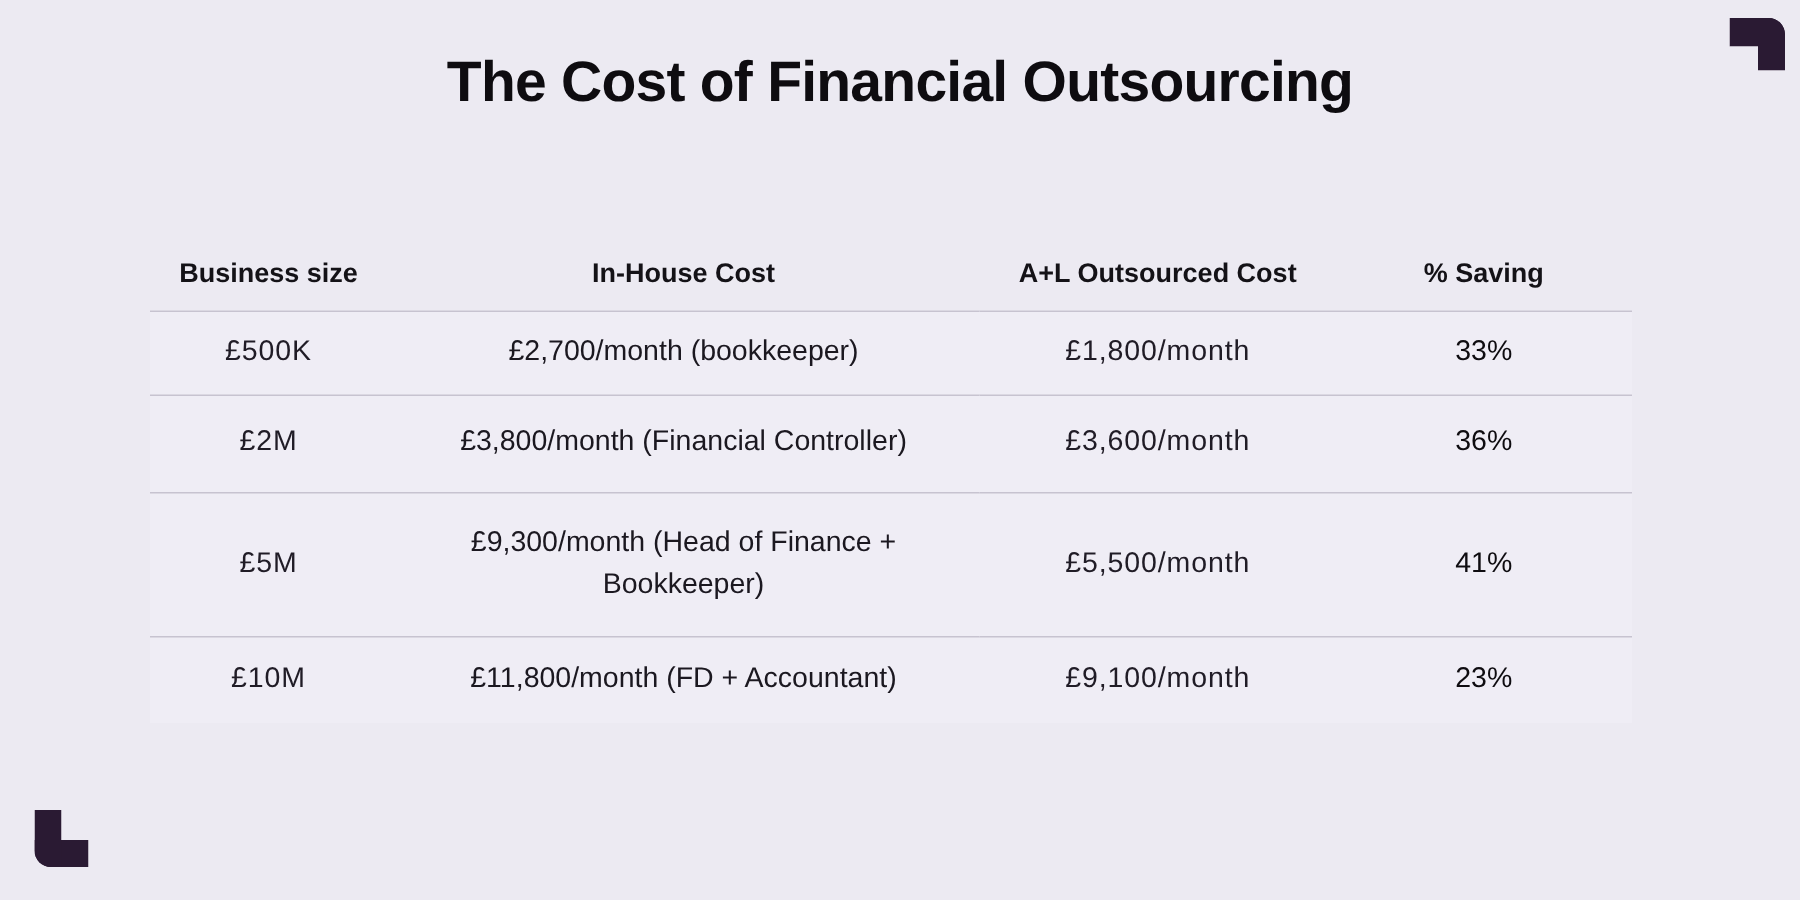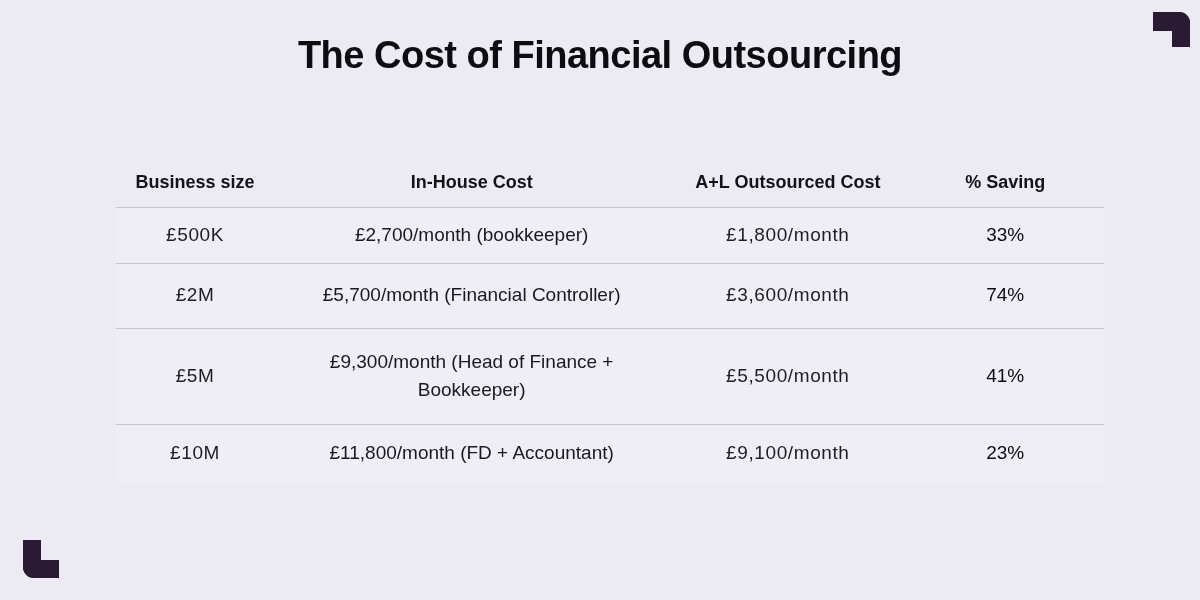--- a/index.html
+++ b/index.html
@@ -49,21 +49,21 @@
     width: 36px;
     height: 38px;
     border-bottom: 18px solid var(--brand);
     border-left: 18px solid var(--brand);
     border-bottom-left-radius: 11px;
   }
 
   
   table.cost-table {
     position: absolute;
-    left: 116px;
+    left: 100px;
     top: 158px;
     width: 988px;
     border-collapse: collapse;
     table-layout: fixed;
   }
   .cost-table col.c1 { width: 16%; }
   .cost-table col.c2 { width: 40%; }
   .cost-table col.c3 { width: 24%; }
   .cost-table col.c4 { width: 20%; }
 
@@ -126,23 +126,23 @@
   </thead>
   <tbody>
     <tr>
       <td class="geo">£500K</td>
       <td>£2,700/month (bookkeeper)</td>
       <td class="geo">£1,800/month</td>
       <td class="pct">33%</td>
     </tr>
     <tr>
       <td class="geo">£2M</td>
-      <td>£5,700/month (Financial Controller)</td>
+      <td>£3,800/month (Financial Controller)</td>
       <td class="geo">£3,600/month</td>
-      <td class="pct">74%</td>
+      <td class="pct">36%</td>
     </tr>
     <tr>
       <td class="geo">£5M</td>
       <td>£9,300/month (Head of Finance + Bookkeeper)</td>
       <td class="geo">£5,500/month</td>
       <td class="pct">41%</td>
     </tr>
     <tr>
       <td class="geo">£10M</td>
       <td>£11,800/month (FD + Accountant)</td>

